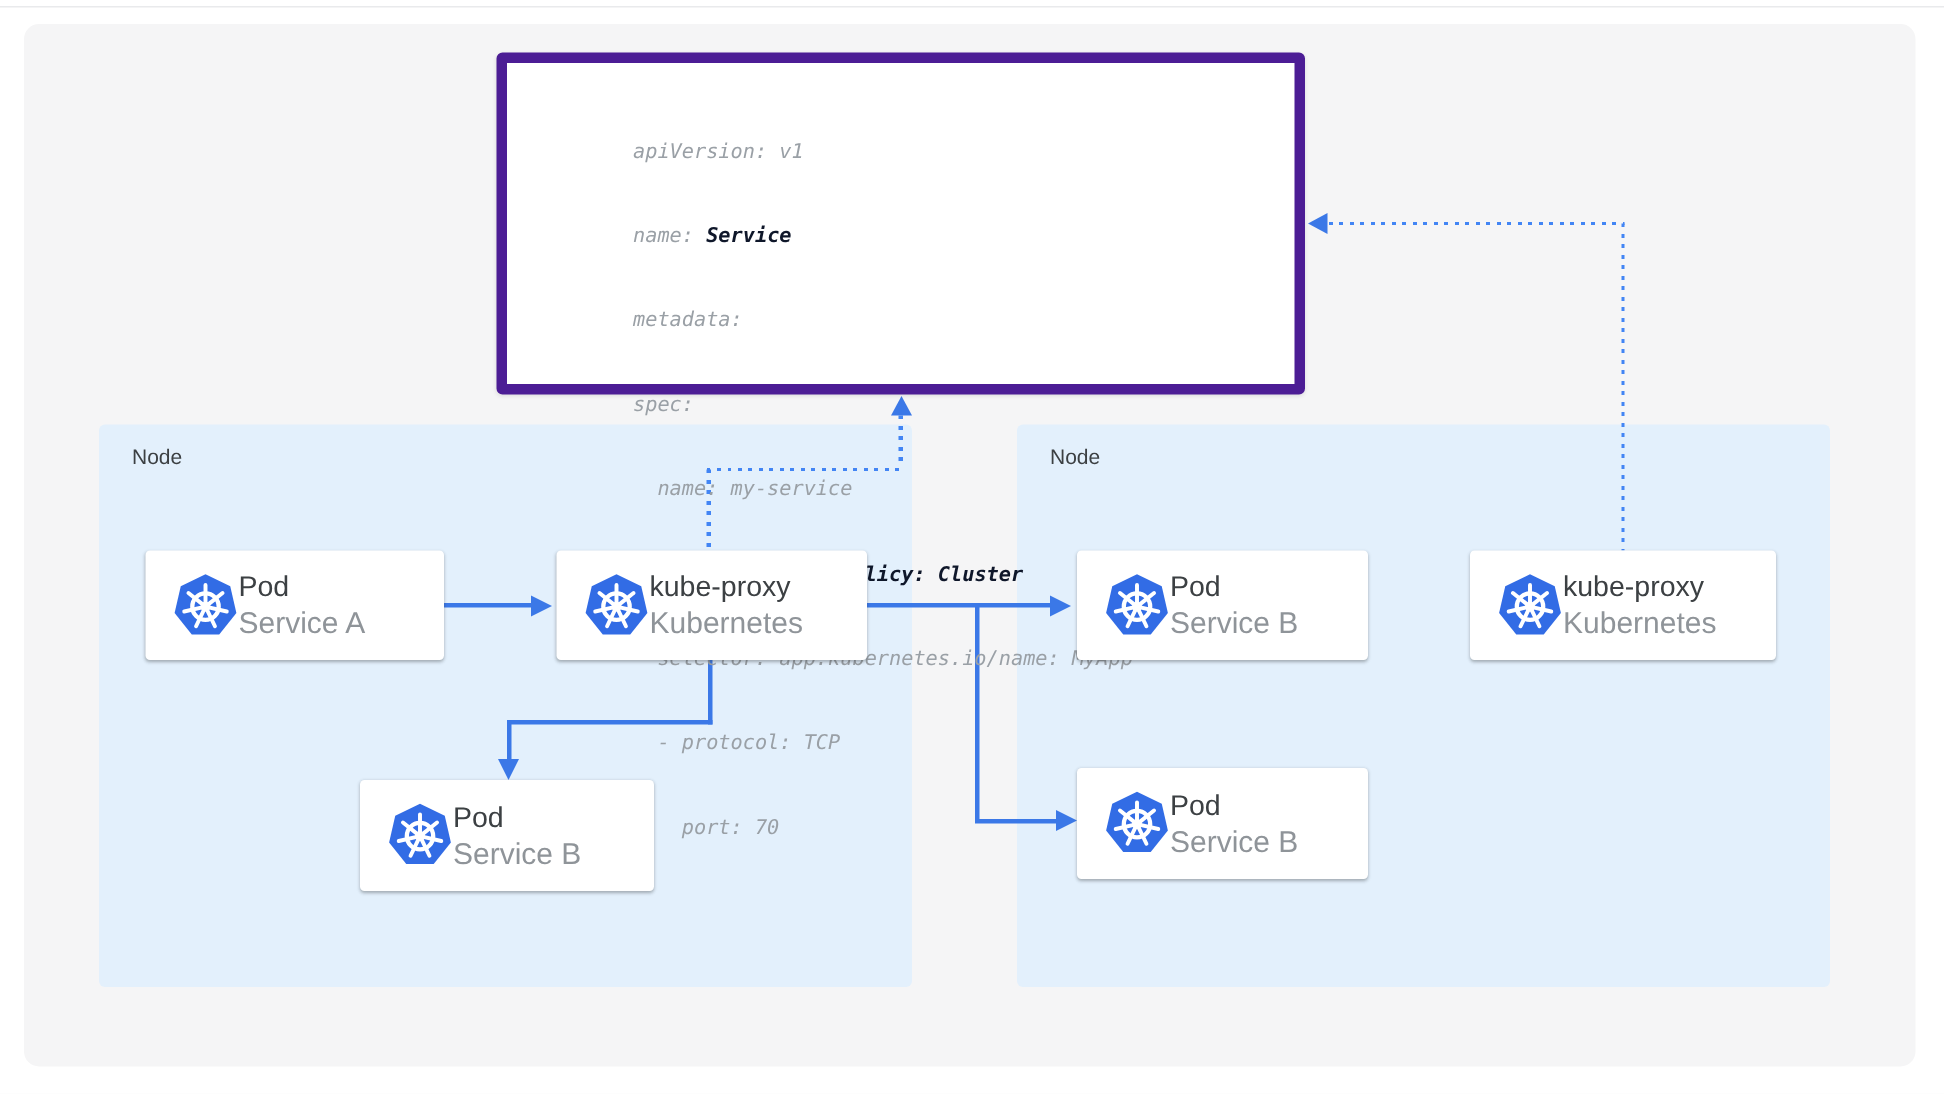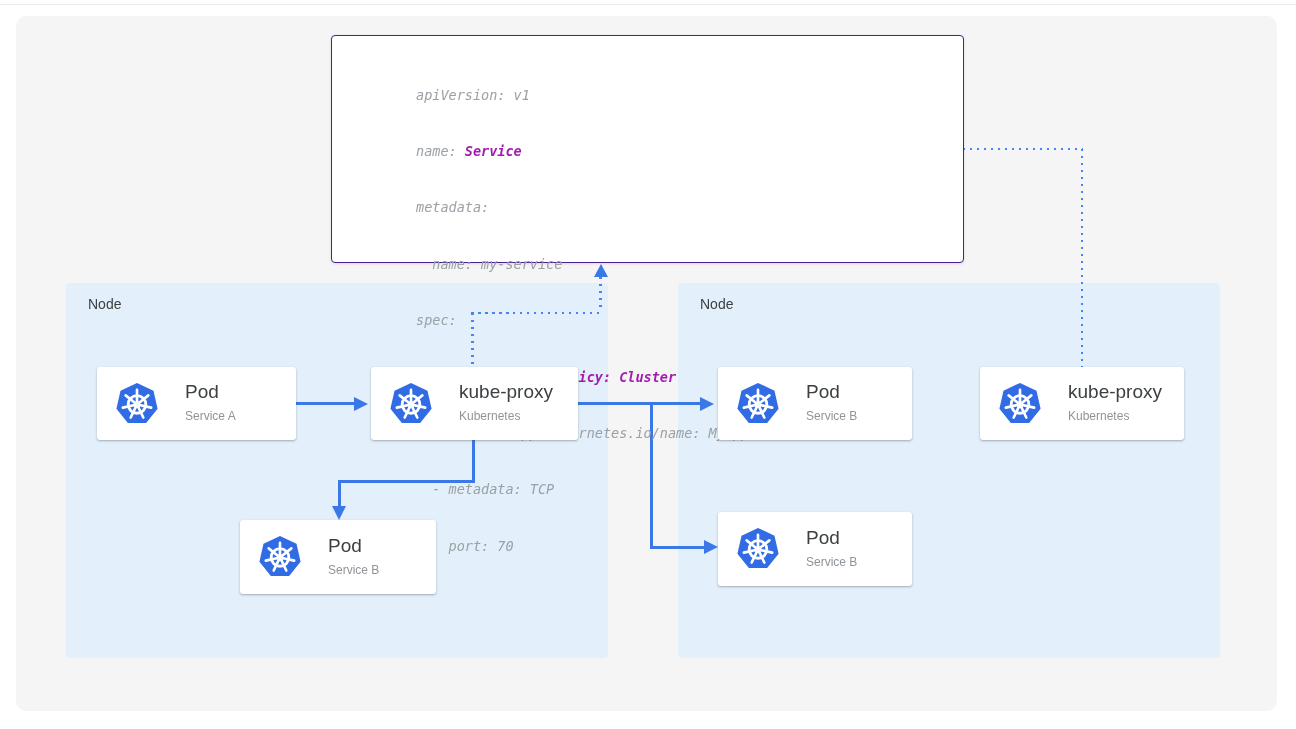--- a/index.html
+++ b/index.html
@@ -7,36 +7,36 @@
          font-family:"Liberation Sans", sans-serif;}
   .topline{position:absolute;left:0;top:4px;width:1296px;height:1px;background:#e9eaec;}
   .panel{position:absolute;left:16px;top:16px;width:1261px;height:695px;
          background:#f5f5f6;border-radius:10px;}
 
   
   .node{position:absolute;background:#e3f0fc;border-radius:4px;}
   .node-label{position:absolute;left:22px;top:13px;font-size:14px;color:#3c4043;}
 
   
-  .yaml-box{position:absolute;left:331px;top:35px;width:633px;height:228px;box-sizing:border-box;
-            background:#fff;border:1px solid #4c1d95;border-radius:4px;
+  .yaml-box{position:absolute;left:331px;top:35px;width:539px;height:228px;box-sizing:border-box;
+            background:#fff;border:7px solid #4c1d95;border-radius:4px;
             box-shadow:0 1px 3px rgba(0,0,0,.10);}
   .yaml-text{position:absolute;left:84px;top:12px;
              font-family:"DejaVu Sans Mono","Liberation Mono",monospace;
              font-style:italic;font-size:13.5px;line-height:18.8px;
              color:#9aa0a6;white-space:pre;}
-  .yaml-text .b{font-weight:bold;color:#a21caf;}
+  .yaml-text .b{font-weight:bold;color:#0f172a;}
 
   
   .card{position:absolute;background:#fff;border-radius:3px;display:flex;align-items:center;
         box-shadow:0 1px 2px rgba(60,64,67,.28), 0 1px 3px rgba(60,64,67,.14);}
   .card .k8s-icon{margin-left:18px;width:44px;height:44px;flex:0 0 auto;}
-  .card .texts{margin-left:26px;display:flex;flex-direction:column;}
+  .card .texts{display:flex;flex-direction:column;}
   .card .title{font-size:19px;color:#3c4043;line-height:22px;}
-  .card .subtitle{font-size:12px;color:#8f9499;line-height:19px;margin-top:4px;}
+  .card .subtitle{font-size:20px;color:#8f9499;line-height:19px;margin-top:4px;}
 
   
   .ln{position:absolute;background:#3b78e7;}
   .arr{position:absolute;width:0;height:0;}
   .arr.right{border-top:7px solid transparent;border-bottom:7px solid transparent;border-left:14px solid #3b78e7;}
   .arr.down{border-left:7px solid transparent;border-right:7px solid transparent;border-top:14px solid #3b78e7;}
   .arr.up{border-left:7px solid transparent;border-right:7px solid transparent;border-bottom:13px solid #3b78e7;}
   .arr.left{border-top:7px solid transparent;border-bottom:7px solid transparent;border-right:13px solid #3b78e7;}
 
   
@@ -82,25 +82,25 @@
 
   <div class="dot-v" style="left:1080.5px;top:149px;height:218px;"></div>
   <div class="dot-h" style="left:886px;top:147.5px;width:197px;"></div>
   <div class="arr left" style="left:872px;top:141.5px;"></div>
 
   <div class="yaml-box">
     <div class="yaml-text">
       <div><span>apiVersion: v1</span></div>
       <div><span>name: </span><span class="b">Service</span></div>
       <div><span>metadata:</span></div>
+      <div><span>spec:</span></div>
       <div><span>  name: my-service</span></div>
-      <div><span>spec:</span></div>
       <div><span>  </span><span class="b">internalTrafficPolicy: Cluster</span></div>
       <div><span>  selector: app.kubernetes.io/name: MyApp</span></div>
-      <div><span>  - metadata: TCP</span></div>
+      <div><span>  - protocol: TCP</span></div>
       <div><span>    port: 70</span></div>
     </div>
   </div>
 
   <div class="card" style="left:97px;top:367px;width:199px;height:73px;">
     <svg class="k8s-icon" viewBox="0 0 100 100">
       <polygon points="50,2 87.5,20.1 96.8,60.7 70.8,93.2 29.2,93.2 3.2,60.7 12.5,20.1" fill="#326ce5"></polygon>
       <g stroke="#ffffff" stroke-width="6" stroke-linecap="round">
         <line x1="50" y1="51" x2="50" y2="18"></line>
           <line x1="50" y1="51" x2="75.8" y2="30.4"></line>

